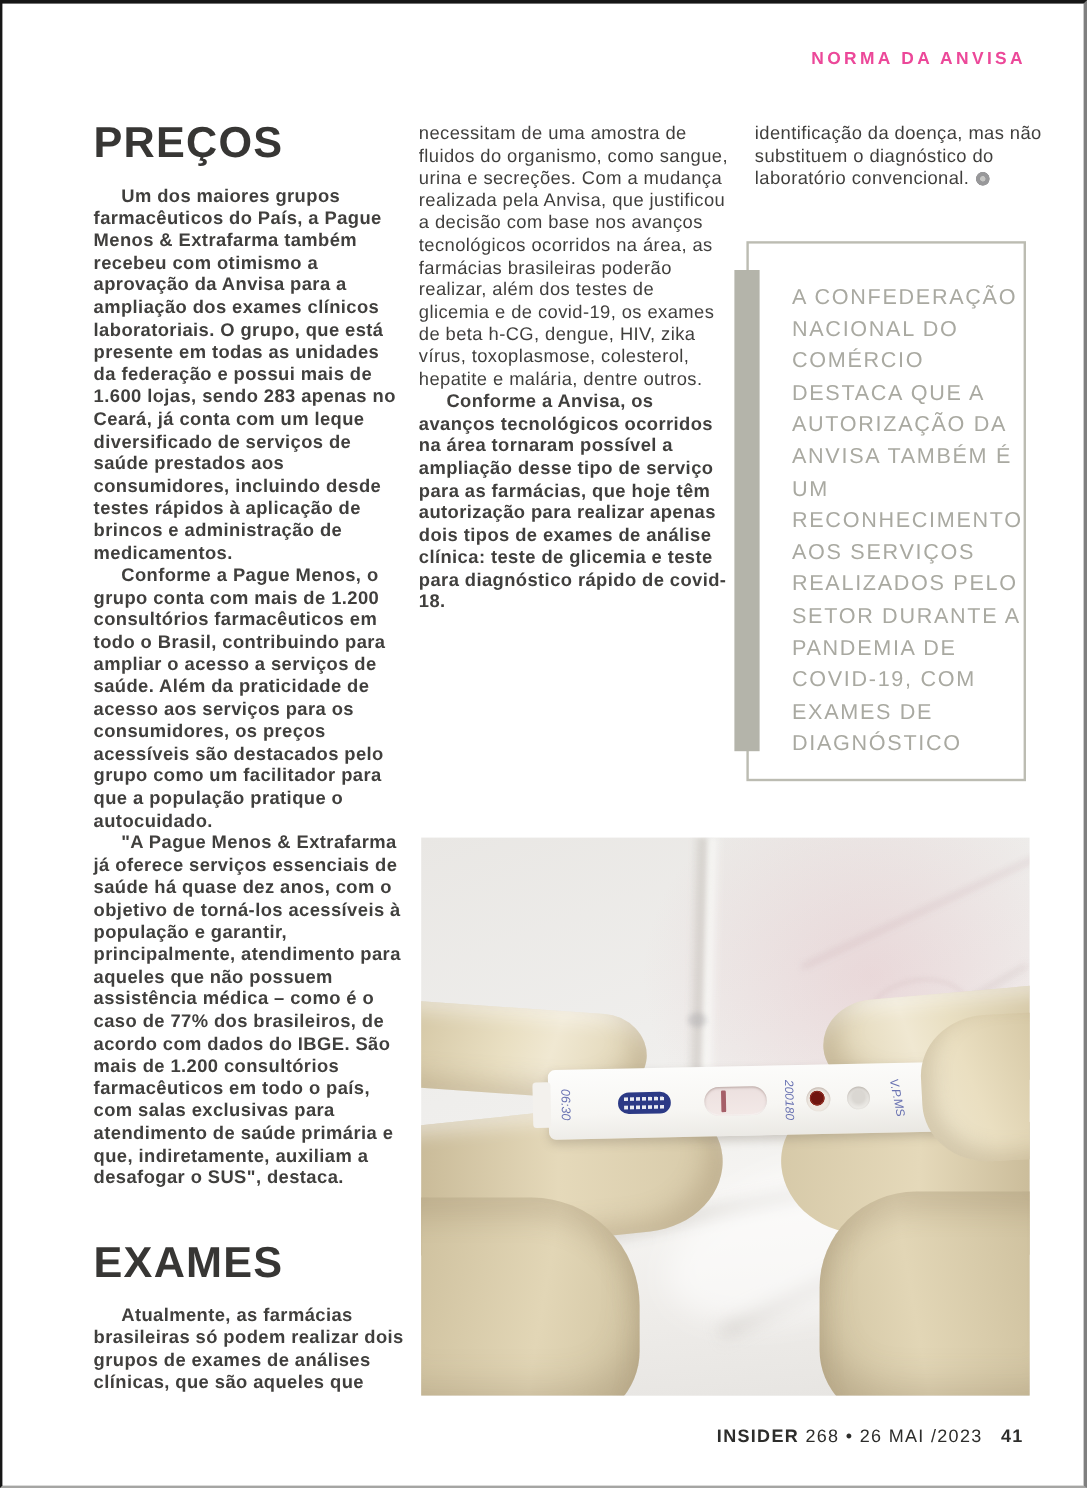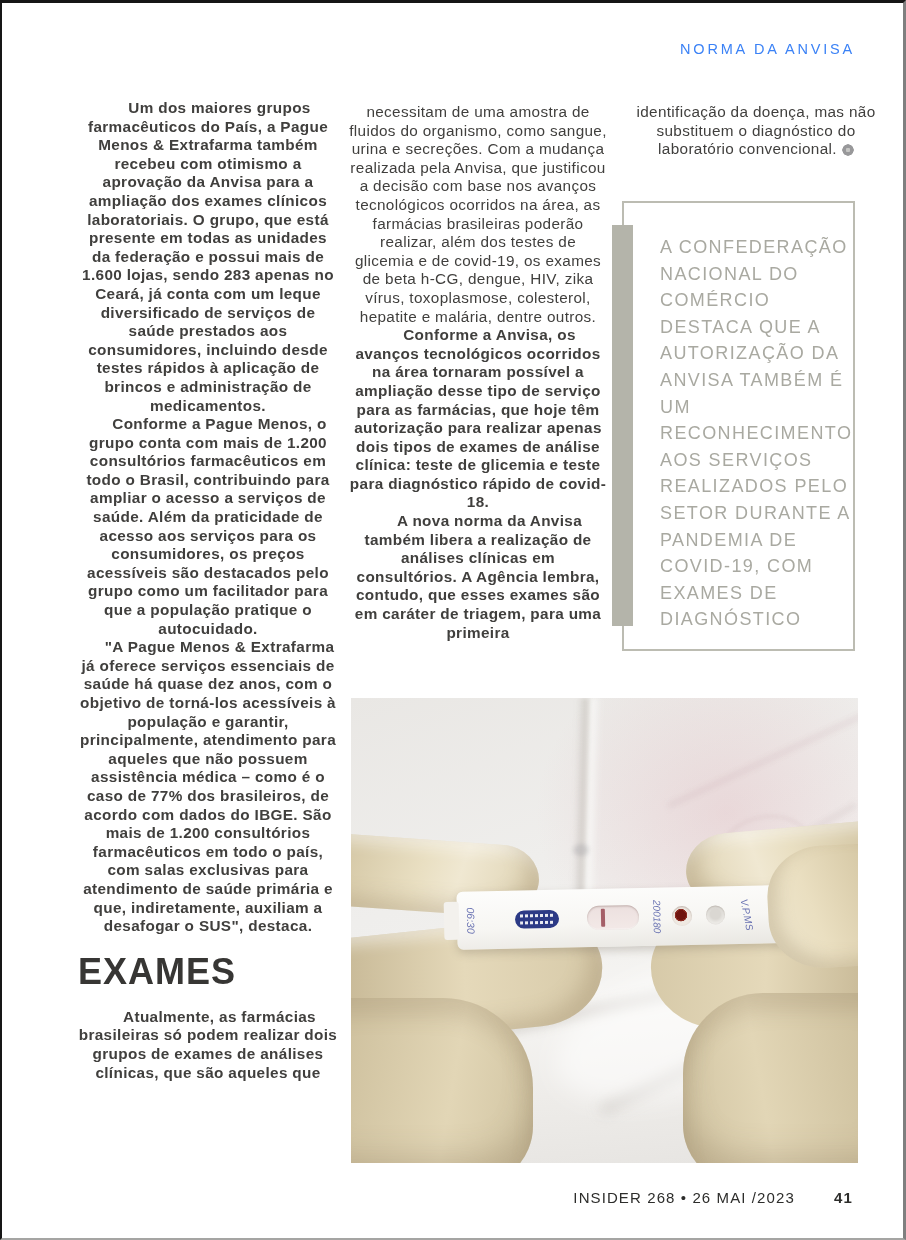--- a/index.html
+++ b/index.html
@@ -4,50 +4,50 @@
 <style>
   html,body{margin:0;padding:0;background:#ffffff;}
   body{width:906px;height:1240px;position:relative;overflow:hidden;
        font-family:"Liberation Sans","DejaVu Sans",sans-serif;color:#3e3d3b;}
   .page{position:absolute;inset:0;background:#fff;
         border-style:solid;border-width:3px 3px 2px 2px;
         border-color:#161616 #7f7f7f #a5a5a3 #161616;box-sizing:border-box;}
 
   
   .kicker{position:absolute;top:38px;right:48px;font-size:14.5px;letter-spacing:2.8px;
-          color:#3b82f6;font-weight:400;}
+          color:#ec4899;font-weight:700;}
 
   
   .col{position:absolute;font-size:15.3px;line-height:18.6px;letter-spacing:.35px;color:#403f3d;}
-  .col p{margin:0;text-align:center;}
+  .col p{margin:0;}
   .col p.indent{text-indent:23px;font-weight:bold;}
   .col-left{left:76px;top:96px;width:260px;}
   .col-mid{left:347px;top:100px;width:258px;}
   .col-right{left:627px;top:100px;width:254px;}
   h1.section{font-size:36px;line-height:40px;font-weight:bold;letter-spacing:1px;
              color:#373634;margin:0 0 16px 0;}
-  h1.section.second{margin-top:16px;}
+  h1.section.second{margin-top:40px;}
 
   
   .endmark{display:inline-block;width:12px;height:12px;border-radius:50%;margin-left:5px;
            vertical-align:-2px;
            background:radial-gradient(circle at 50% 50%, #c6c6c4 0 2px, #98989a 2.5px 5.5px, rgba(0,0,0,0) 6px);}
 
   
   .quote-box{position:absolute;left:620px;top:198px;width:233px;height:450px;
              border:2px solid #bcbcb2;box-sizing:border-box;background:#fff;}
   .quote-bar{position:absolute;left:610px;top:222px;width:21px;height:401px;background:#b4b4aa;}
   .quote-text{position:absolute;left:658px;top:231px;width:190px;
               font-size:18px;font-weight:normal;line-height:26.6px;letter-spacing:1.4px;
               color:#a9a9a1;}
 
   
   .footer{position:absolute;top:1186px;right:50px;font-size:15px;letter-spacing:1.1px;color:#2d2d2b;}
-  .footer .mag{font-weight:normal;}
-  .footer .pageno{font-weight:bold;margin-left:34px;}
+  .footer .mag{font-weight:bold;}
+  .footer .pageno{font-weight:bold;margin-left:10px;}
 
   
   .photo{position:absolute;left:349px;top:695px;width:507px;height:465px;overflow:hidden;
          background:linear-gradient(160deg,#e9e7e4 0%,#efeeec 35%,#f2f1ef 55%,#eae8e5 80%,#e5e3e0 100%);}
   .photo *{position:absolute;}
   .ph-pink{right:0;top:0;width:65%;height:62%;
            background:radial-gradient(ellipse at 60% 40%, rgba(219,168,176,.32), rgba(219,168,176,0) 68%);}
   .ph-fold-c{left:222px;top:0;width:26px;height:252px;filter:blur(2px);transform:rotate(1.5deg);
              background:linear-gradient(90deg, rgba(0,0,0,0), rgba(186,181,173,.5) 40%, rgba(250,250,248,.85) 60%, rgba(0,0,0,0));}
   .ph-crease1{right:-20px;top:60px;width:220px;height:3px;background:rgba(185,155,160,.35);
@@ -119,31 +119,31 @@
   .cas-hw3{left:290px;top:29px;transform:translate(-50%,-50%) rotate(80deg);font-size:10px;}
 </style>
 </head>
 <body>
 
 <div class="page">
 
   <div class="kicker">NORMA DA ANVISA</div>
 
   <div class="col col-left">
+    <h1 class="section">PREÇOS</h1>
     <p class="indent">Um dos maiores grupos farmacêuticos do País, a Pague Menos &amp; Extrafarma também recebeu com otimismo a aprovação da Anvisa para a ampliação dos exames clínicos laboratoriais. O grupo, que está presente em todas as unidades da federação e possui mais de 1.600 lojas, sendo 283 apenas no Ceará, já conta com um leque diversificado de serviços de saúde prestados aos consumidores, incluindo desde testes rápidos à aplicação de brincos e administração de medicamentos.</p>
     <p class="indent">Conforme a Pague Menos, o grupo conta com mais de 1.200 consultórios farmacêuticos em todo o Brasil, contribuindo para ampliar o acesso a serviços de saúde. Além da praticidade de acesso aos serviços para os consumidores, os preços acessíveis são destacados pelo grupo como um facilitador para que a população pratique o autocuidado.</p>
     <p class="indent">"A Pague Menos &amp; Extrafarma já oferece serviços essenciais de saúde há quase dez anos, com o objetivo de torná-los acessíveis à população e garantir, principalmente, atendimento para aqueles que não possuem assistência médica – como é o caso de 77% dos brasileiros, de acordo com dados do IBGE. São mais de 1.200 consultórios farmacêuticos em todo o país, com salas exclusivas para atendimento de saúde primária e que, indiretamente, auxiliam a desafogar o SUS", destaca.</p>
     <h1 class="section second">EXAMES</h1>
     <p class="indent">Atualmente, as farmácias brasileiras só podem realizar dois grupos de exames de análises clínicas, que são aqueles que</p>
   </div>
 
   <div class="col col-mid">
     <p>necessitam de uma amostra de fluidos do organismo, como sangue, urina e secreções. Com a mudança realizada pela Anvisa, que justificou a decisão com base nos avanços tecnológicos ocorridos na área, as farmácias brasileiras poderão realizar, além dos testes de glicemia e de covid-19, os exames de beta h-CG, dengue, HIV, zika vírus, toxoplasmose, colesterol, hepatite e malária, dentre outros.</p>
     <p class="indent">Conforme a Anvisa, os avanços tecnológicos ocorridos na área tornaram possível a ampliação desse tipo de serviço para as farmácias, que hoje têm autorização para realizar apenas dois tipos de exames de análise clínica: teste de glicemia e teste para diagnóstico rápido de covid-18.</p>
-    <p class="indent">A nova norma da Anvisa também libera a realização de análises clínicas em consultórios. A Agência lembra, contudo, que esses exames são em caráter de triagem, para uma primeira</p>
   </div>
 
   <div class="col col-right">
     <p><span>identificação da doença, mas não substituem o diagnóstico do laboratório convencional.</span><span class="endmark"></span></p>
   </div>
 
   <div class="quote-box"></div>
   <div class="quote-bar"></div>
   <div class="quote-text">A CONFEDERAÇÃO NACIONAL DO COMÉRCIO DESTACA QUE A AUTORIZAÇÃO DA ANVISA TAMBÉM É UM RECONHECIMENTO AOS SERVIÇOS REALIZADOS PELO SETOR DURANTE A PANDEMIA DE COVID-19, COM EXAMES DE DIAGNÓSTICO</div>
 

